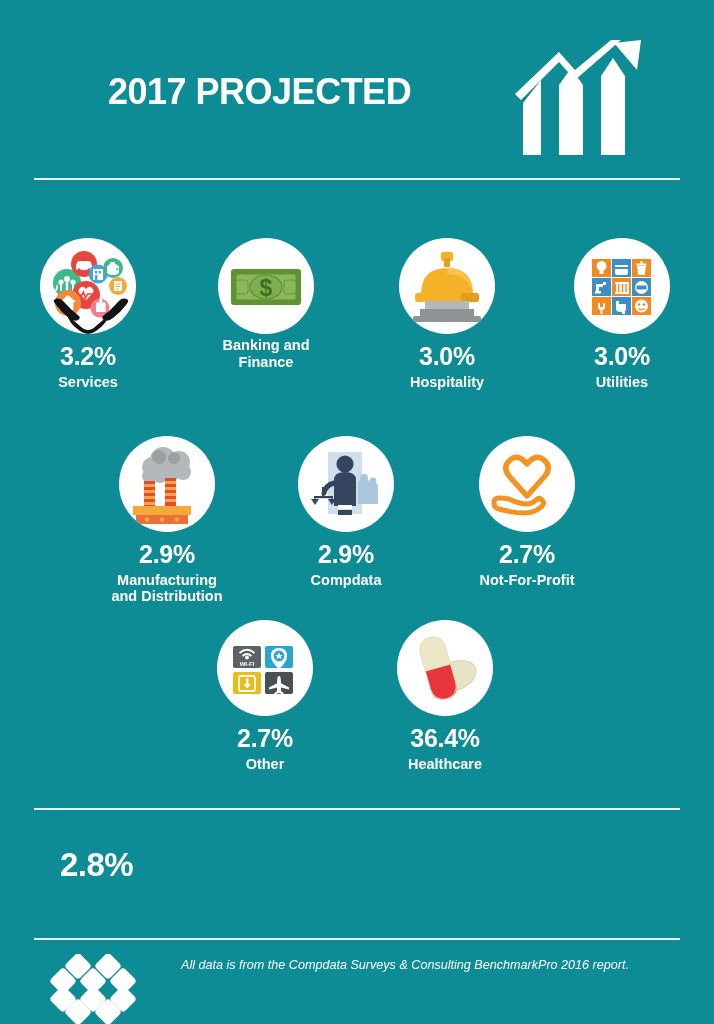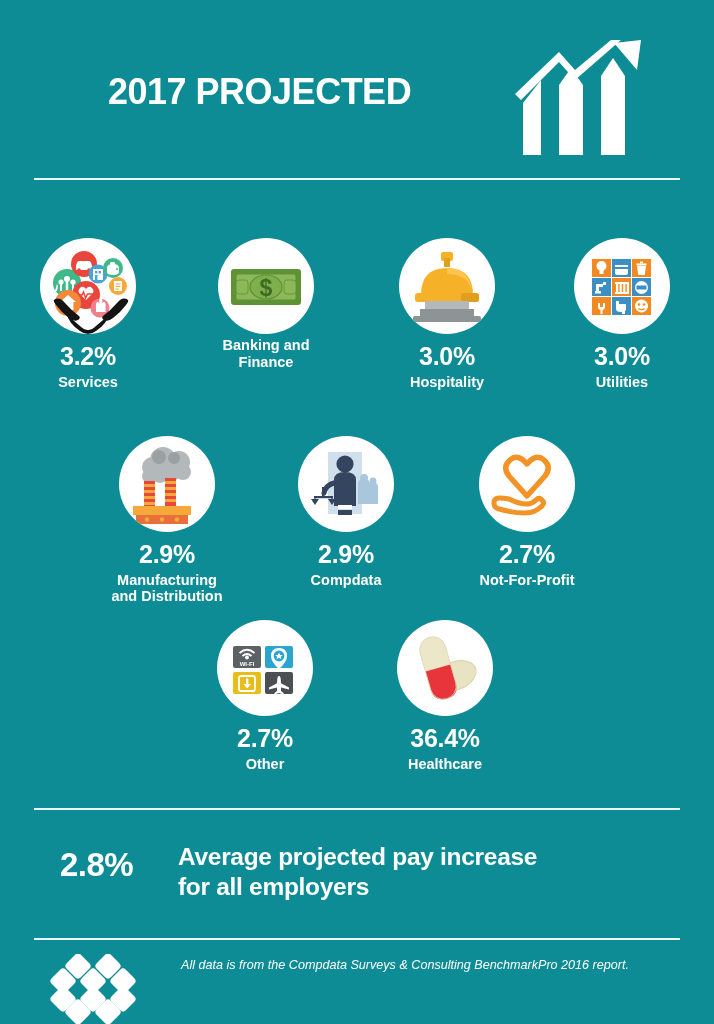--- a/index.html
+++ b/index.html
@@ -374,24 +374,20 @@
     </svg>
   </div>
   <div class="pct">36.4%</div>
   <div class="cap">Healthcare</div>
 </div>
 
 <div class="divider d2"></div>
 
 <div class="summary">
   <div class="summary-pct">2.8%</div>
-  <div class="summary-text">
-    <span>Average projected pay increase</span>
-    <span>for all employers</span>
-  </div>
 </div>
 
 <div class="divider d3"></div>
 
 <div class="footer">
   <div class="footer-logo">
     <svg viewBox="0 0 100 70" width="100" height="70">
       <g fill="#ffffff">
         <rect x="22" y="2" width="20" height="20" rx="4" transform="rotate(45 32 12)"></rect>
         <rect x="52" y="2" width="20" height="20" rx="4" transform="rotate(45 62 12)"></rect>

